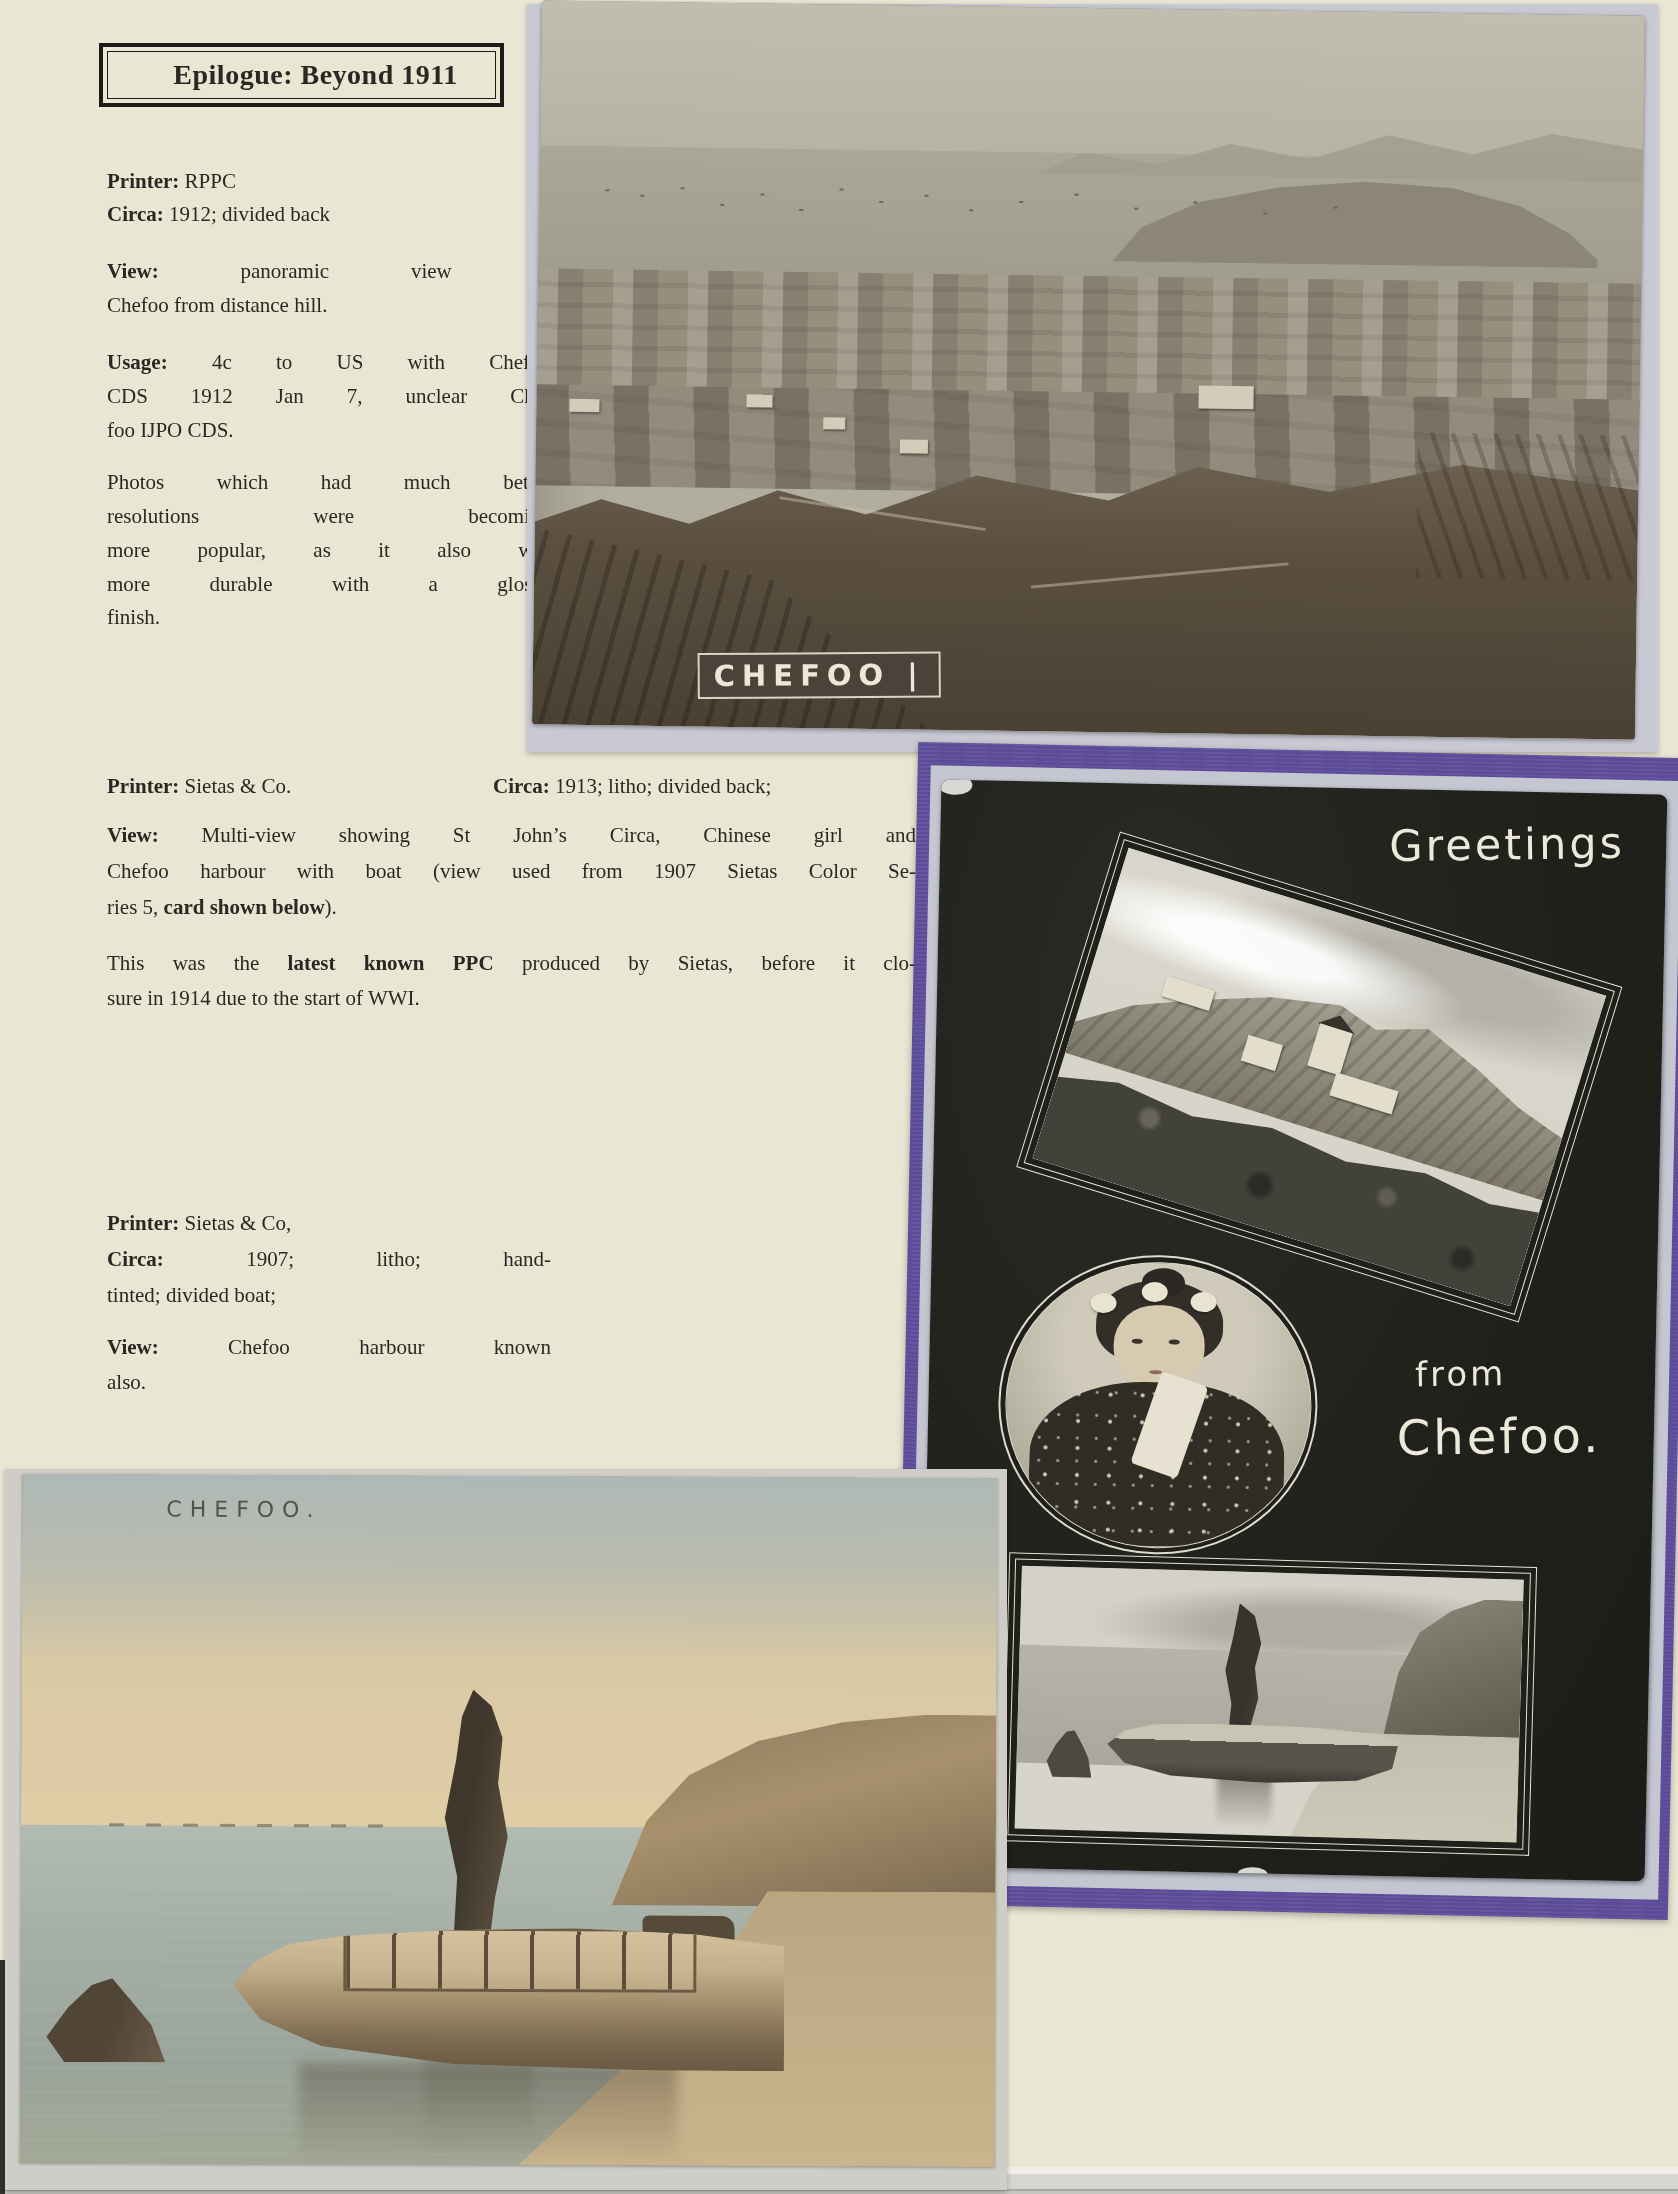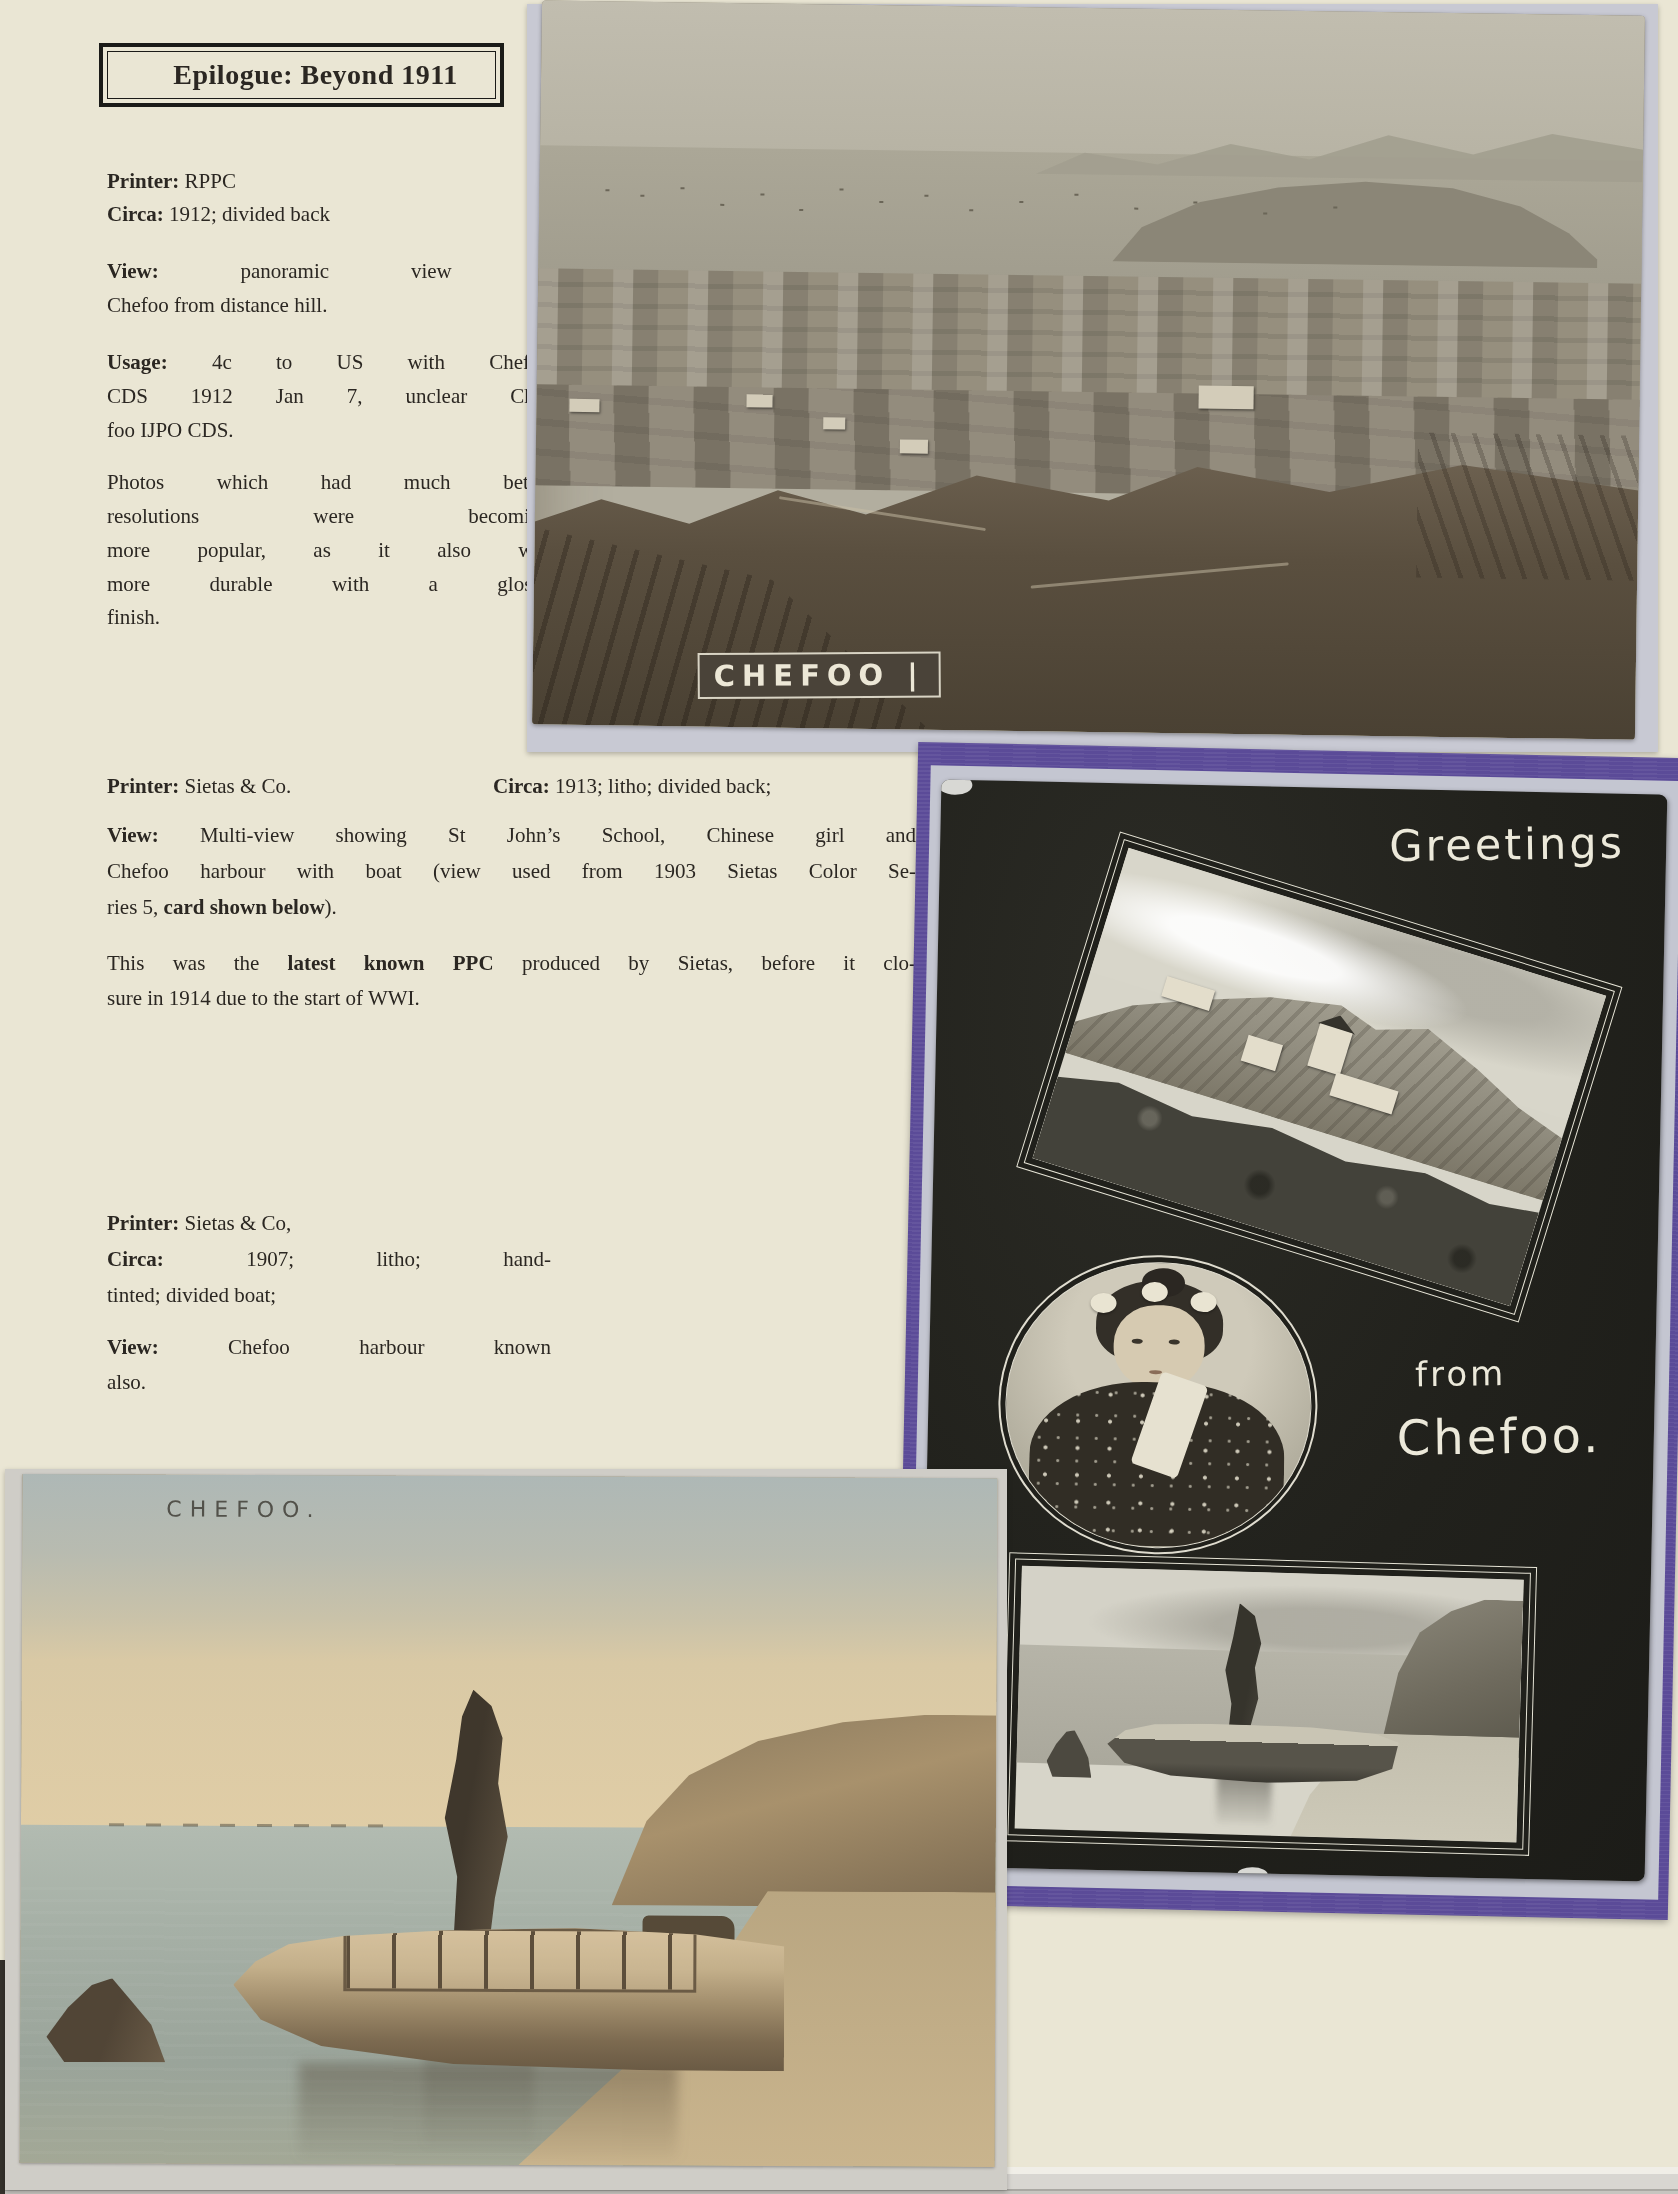--- a/index.html
+++ b/index.html
@@ -213,22 +213,22 @@
   <div class="line jline w-n" style="left:107px;top:466px">Photos which had much better</div>
   <div class="line jline w-n" style="left:107px;top:500px">resolutions were becoming</div>
   <div class="line jline w-n" style="left:107px;top:534px">more popular, as it also was</div>
   <div class="line jline w-n" style="left:107px;top:568px">more durable with a glossy</div>
   <div class="line lline" style="left:107px;top:601px">finish.</div>
 
   <div class="line" style="left:107px;top:770px;width:809px">
     <span><span class="bl">Printer:</span><span> Sietas &amp; Co.</span></span>
     <span style="position:absolute;left:386px;white-space:pre"><span class="bl">Circa:</span><span> 1913; litho; divided back;</span></span>
   </div>
-  <div class="line jline w-w" style="left:107px;top:819px"><span class="bl">View:</span><span> Multi-view showing St John’s School, Chinese girl and</span></div>
-  <div class="line jline w-w" style="left:107px;top:855px">Chefoo harbour with boat (view used from 1903 Sietas Color Se-</div>
+  <div class="line jline w-w" style="left:107px;top:819px"><span class="bl">View:</span><span> Multi-view showing St John’s Circa, Chinese girl and</span></div>
+  <div class="line jline w-w" style="left:107px;top:855px">Chefoo harbour with boat (view used from 1907 Sietas Color Se-</div>
   <div class="line lline" style="left:107px;top:891px"><span>ries 5, </span><span class="bl">card shown below</span><span>).</span></div>
   <div class="line jline w-w" style="left:107px;top:947px"><span>This was the </span><span class="bl">latest known PPC</span><span> produced by Sietas, before it clo-</span></div>
   <div class="line lline" style="left:107px;top:982px">sure in 1914 due to the start of WWI.</div>
 
   <div class="line lline" style="left:107px;top:1207px"><span class="bl">Printer:</span><span> Sietas &amp; Co,</span></div>
   <div class="line jline w-n" style="left:107px;top:1243px"><span class="bl">Circa:</span><span> 1907; litho; hand-</span></div>
   <div class="line lline" style="left:107px;top:1279px">tinted; divided boat;</div>
   <div class="line jline w-n" style="left:107px;top:1331px"><span class="bl">View:</span><span> Chefoo harbour known</span></div>
   <div class="line lline" style="left:107px;top:1366px">also.</div>
 

